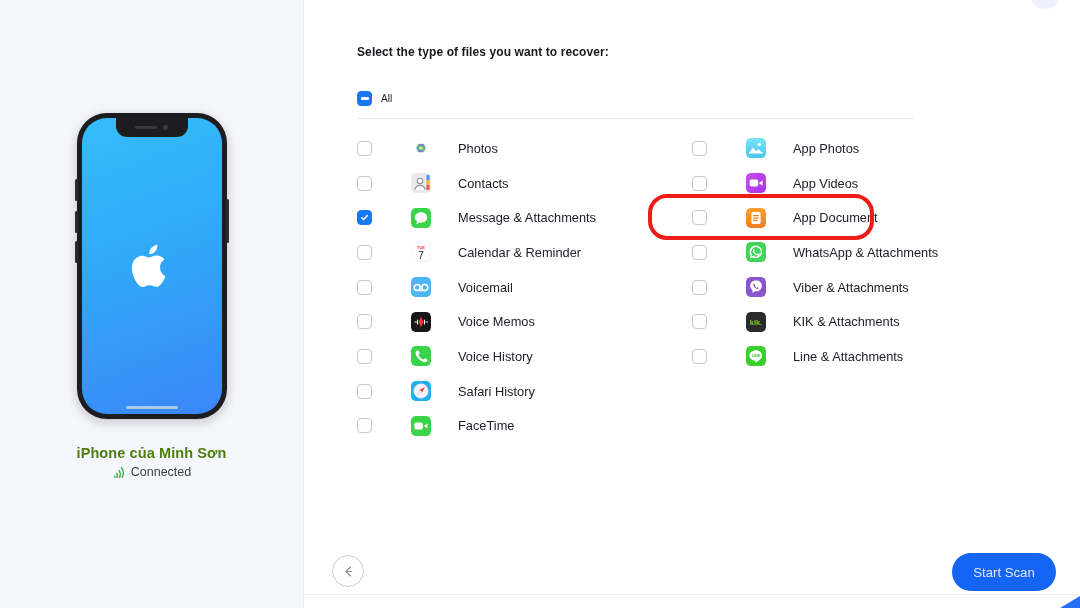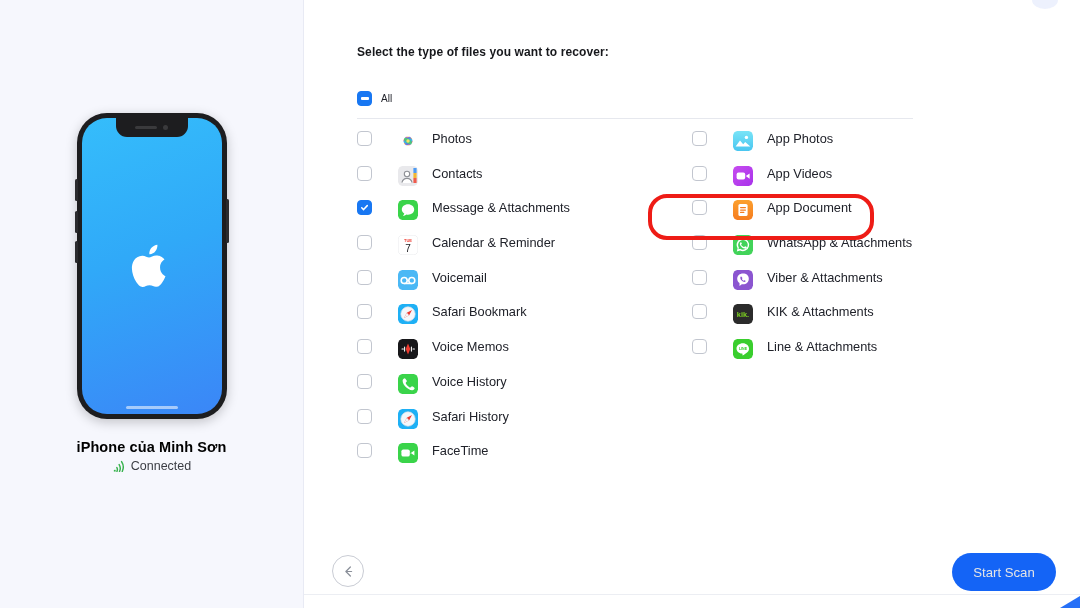--- a/index.html
+++ b/index.html
@@ -42,21 +42,21 @@
     display:flex;align-items:center;justify-content:center;gap:6px;
   }
   .notch .spk{width:22px;height:3px;border-radius:2px;background:#3a3a3c;}
   .notch .cam{width:5px;height:5px;border-radius:50%;background:#3a3a3c;}
   .apple-logo{width:42px;height:50px;display:block;}
   .home-ind{
     position:absolute;bottom:5px;left:50%;transform:translateX(-50%);
     width:52px;height:3px;border-radius:2px;background:rgba(255,255,255,.55);
   }
   .device-name{
-    margin-top:20px;font-size:14.5px;font-weight:bold;color:#000000;
+    margin-top:26px;font-size:14.5px;font-weight:bold;color:#4d7c0f;
     letter-spacing:.1px;
   }
   .device-status{
     margin-top:4px;display:flex;align-items:center;gap:5px;
     font-size:12.5px;color:#3b3d44;
   }
   .wifi-ico{width:14px;height:12px;display:block;}
 
   
   .main{flex:1;position:relative;background:#ffffff;}
@@ -83,21 +83,21 @@
   .cb.indet{background:#1877f2;border-color:#1877f2;}
   .cb .mark{width:9px;height:9px;display:block;}
   .cb.indet .dash{width:8px;height:2.2px;background:#fff;border-radius:1px;}
 
   
   .cols{position:absolute;left:53px;top:131px;width:580px;}
   .col{position:absolute;top:0;}
   .col-left{left:0;width:330px;}
   .col-right{left:335px;width:260px;}
   .opt{
-    display:flex;align-items:flex-start;height:34.7px;gap:3px;position:relative;
+    display:flex;align-items:center;height:34.7px;gap:16px;position:relative;
   }
   .opt .cb{margin-right:23px;}
   .ico{width:20px;height:20px;flex:0 0 20px;border-radius:4.5px;
        display:block;margin-right:11px;overflow:hidden;position:relative;}
   .opt-label{font-size:12.8px;color:#20222a;white-space:nowrap;}
 
   
   .footer-line{
     position:absolute;left:0;right:0;bottom:13px;height:1px;background:#eceef3;
   }
@@ -230,31 +230,20 @@
           </div>
           <div class="opt">
             <span class="cb unchecked"></span>
             <span class="ico"><svg viewBox="0 0 20 20">
                 <rect width="20" height="20" rx="4.5" fill="#4bb8f5"></rect>
                 <circle cx="6.2" cy="10.5" r="3" fill="none" stroke="#fff" stroke-width="1.6"></circle>
                 <circle cx="13.8" cy="10.5" r="3" fill="none" stroke="#fff" stroke-width="1.6"></circle>
                 <path d="M6.2 13.5h7.6" stroke="#fff" stroke-width="1.6"></path>
               </svg></span>
             <span class="opt-label">Voicemail</span>
-          </div>
-          <div class="opt">
-            <span class="cb unchecked"></span>
-            <span class="ico"><svg viewBox="0 0 20 20">
-                <rect width="20" height="20" rx="4.5" fill="#1eb0f5"></rect>
-                <circle cx="10" cy="10" r="7.2" fill="#f4f7fb"></circle>
-                <circle cx="10" cy="10" r="7.2" fill="none" stroke="#d5dde6" stroke-width=".7"></circle>
-                <path d="M14 6 8.8 8.8 6 14l5.2-2.8z" fill="#ef3b30"></path>
-                <path d="M11.2 11.2 6 14l2.8-5.2z" fill="#f2f4f7"></path>
-              </svg></span>
-            <span class="opt-label">Safari Bookmark</span>
           </div>
           <div class="opt">
             <span class="cb unchecked"></span>
             <span class="ico"><svg viewBox="0 0 20 20">
                 <rect width="20" height="20" rx="4.5" fill="#17171a"></rect>
                 <g stroke="#fff" stroke-width="1.05" stroke-linecap="round">
                   <path d="M4 10h1.4M15 10h1.4M6.6 7.9v4.2M13.4 7.9v4.2"></path>
                 </g>
                 <path d="M10 4.6 12.3 10 10 15.4 7.7 10z" fill="#ef3b30"></path>
               </svg></span>

